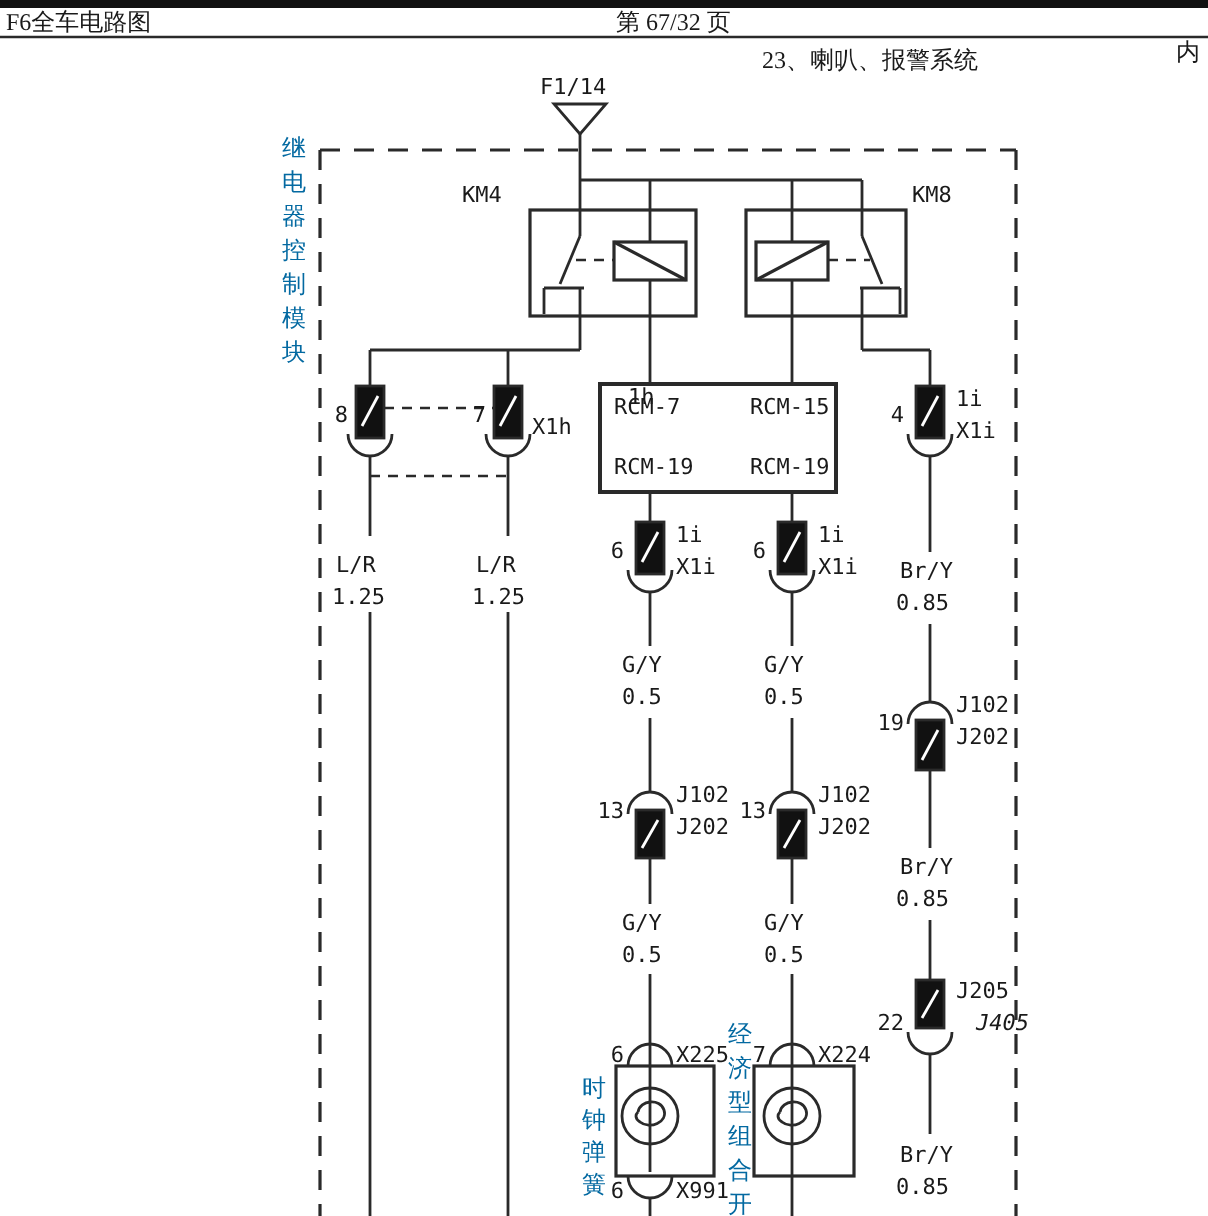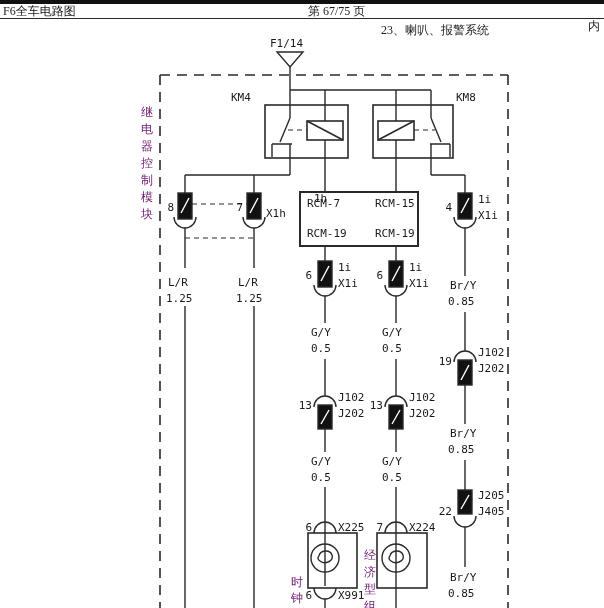--- a/index.html
+++ b/index.html
@@ -2,22 +2,22 @@
 <html><head>
 <meta charset="utf-8">
 <style>
   html,body{margin:0;padding:0;background:#fff;}
   #stage{position:relative;width:604px;height:608px;background:#fff;overflow:hidden;
          font-family:"DejaVu Sans Mono",monospace;color:#1a1a1a;}
   #schem{position:absolute;left:0;top:0;}
   .l{position:absolute;font:11px/13px "DejaVu Sans Mono",monospace;color:#1a1a1a;white-space:pre;}
   .cn{position:absolute;font-family:"Liberation Serif","DejaVu Sans",serif;font-size:12px;line-height:14px;color:#1a1a1a;white-space:pre;}
   .r{text-align:right;width:24px;}
-  .v{position:absolute;font-family:"Liberation Serif","DejaVu Sans",serif;font-size:12px;color:#701a75;
-     width:14px;word-break:break-all;line-height:17px;margin-top:38px;}
+  .v{position:absolute;font-family:"Liberation Serif","DejaVu Sans",serif;font-size:12px;color:#0369a1;
+     width:14px;word-break:break-all;line-height:17px;}
   .v2{position:absolute;font-family:"Liberation Serif","DejaVu Sans",serif;font-size:12px;color:#1a1a1a;
       width:28px;word-break:break-all;line-height:15px;letter-spacing:1px;}
   .topbar{position:absolute;left:0;top:0;width:604px;height:4px;background:#111;}
 </style>
 </head>
 <body>
 
 <div id="stage">
 
   <svg id="schem" width="604" height="608" viewBox="0 0 604 608" fill="none" stroke="#2a2a2a" stroke-width="1.4">
@@ -136,21 +136,21 @@
       <rect x="458" y="490" width="14" height="24" fill="#111"></rect>
       <line x1="461" y1="509" x2="469" y2="495" stroke="#fff" stroke-width="1.4"></line>
       <path d="M454,516 A11,11 0 0 0 476,516"></path>
       <path d="M465,527 V567"></path>
     </g>
   </svg>
 
   <div class="topbar"></div>
 
   <div class="cn" style="left:3px;top:4px;">F6全车电路图</div>
-  <div class="cn" style="left:308px;top:4px;">第 67/75 页</div>
+  <div class="cn" style="left:308px;top:4px;">第 67/32 页</div>
   <div class="cn" style="left:588px;top:19px;">内</div>
   <div class="cn" style="left:381px;top:23px;">23、喇叭、报警系统</div>
 
   <div class="l" style="left:270px;top:37px;">F1/14</div>
 
   <div class="v" style="left:141px;top:66px;">继电器控制模块</div>
   <div class="l" style="left:231px;top:91px;">KM4</div>
   <div class="l" style="left:456px;top:91px;">KM8</div>
 
   <div class="l" style="left:307px;top:197px;">RCM-7</div>
@@ -182,21 +182,21 @@
   <div class="l r" style="left:359px;top:399px;">13</div>
   <div class="l" style="left:409px;top:391px;">J102</div>
   <div class="l" style="left:409px;top:407px;">J202</div>
 
   <div class="l r" style="left:428px;top:355px;">19</div>
   <div class="l" style="left:478px;top:346px;">J102</div>
   <div class="l" style="left:478px;top:362px;">J202</div>
 
   <div class="l r" style="left:428px;top:505px;">22</div>
   <div class="l" style="left:478px;top:489px;">J205</div>
-  <div class="l" style="left:478px;top:505px;">J405</div>
+  <div class="l" style="left:488px;top:505px;font-style:italic;">J405</div>
 
   <div class="l r" style="left:288px;top:521px;">6</div>
   <div class="l" style="left:338px;top:521px;">X225</div>
   <div class="l r" style="left:359px;top:521px;">7</div>
   <div class="l" style="left:409px;top:521px;">X224</div>
   <div class="l r" style="left:288px;top:589px;">6</div>
   <div class="l" style="left:338px;top:589px;">X991</div>
 
   <div class="l" style="left:168px;top:276px;">L/R</div>
   <div class="l" style="left:166px;top:292px;">1.25</div>

